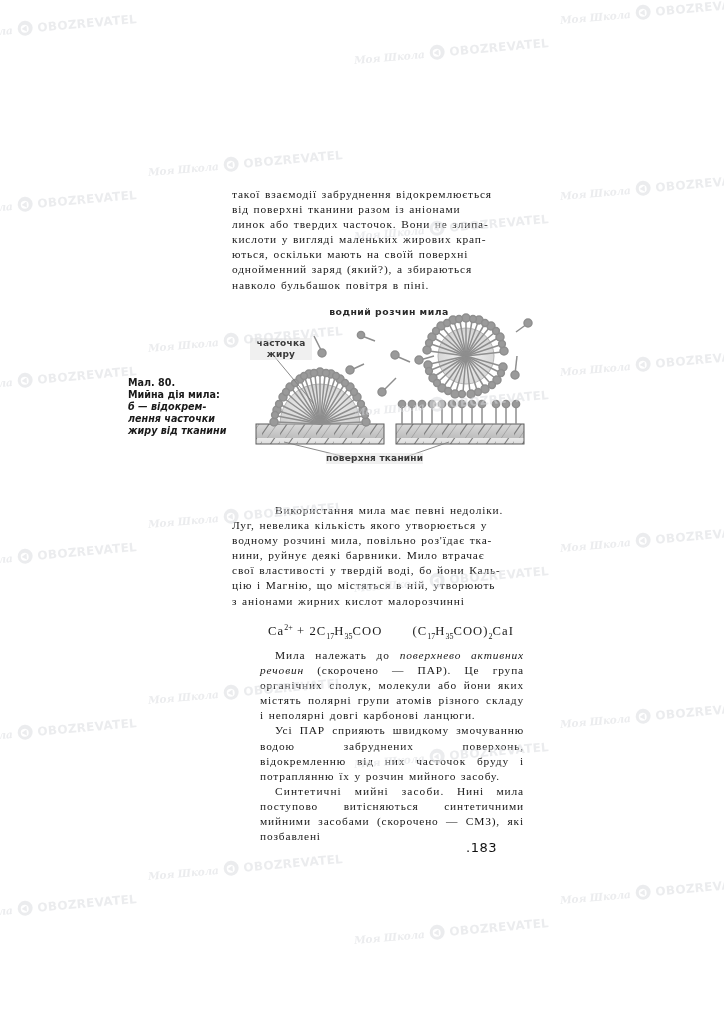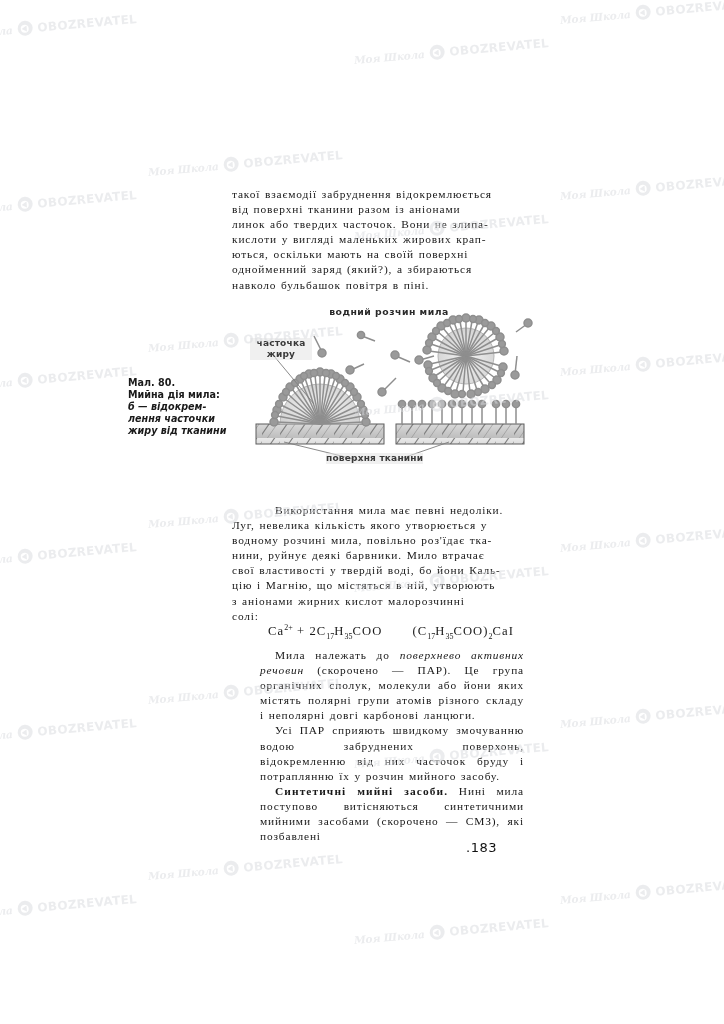--- a/index.html
+++ b/index.html
@@ -99,21 +99,21 @@
     word-spacing: 1px;
     color: #181818;
   }
   .body-text p {
     margin: 0;
   }
   .body-text p.indent {
     text-indent: 15px;
     margin-left: 28px;
   }
-  .bold-run { font-weight: bold; letter-spacing: 1.1px; }
+  .bold-run { font-weight: normal; letter-spacing: 1.1px; }
   .ital-run { font-style: italic; }
 
   #para-top    { top: 187px; }
   #para-middle { top: 503px; }
   #para-after-eq { top: 648px; }
 
   #equation {
     position: absolute;
     left: 268px;
     top: 623px;
@@ -579,21 +579,20 @@
     </div>
 
     <div class="body-text" id="para-middle">
       <p class="indent">Використання мила має певні недоліки.</p>
       <p>Луг, невелика кількість якого утворюється у</p>
       <p>водному розчині мила, повільно роз'їдає тка-</p>
       <p>нини, руйнує деякі барвники. Мило втрачає</p>
       <p>свої властивості у твердій воді, бо йони Каль-</p>
       <p>цію і Магнію, що містяться в ній, утворюють</p>
       <p>з аніонами жирних кислот малорозчинні</p>
-      <p>солі:</p>
     </div>
 
     <div id="equation">
       <span>Ca</span><sup>2+</sup>
       <span>+</span>
       <span>2C</span><sub>17</sub><span>H</span><sub>35</sub><span>COO</span><span class="gap"></span><span>(C</span><sub>17</sub><span>H</span><sub>35</sub><span>COO)</span><sub>2</sub><span>CaI</span>
     </div>
 
     <div class="body-text" id="para-after-eq">
       <p class="indent"><span>Мила належать до </span><span class="ital-run">поверхнево активних речовин</span><span> (скорочено — ПАР). Це група органічних сполук, молекули або йони яких містять полярні групи атомів різного складу і неполярні довгі карбонові ланцюги.</span></p>

